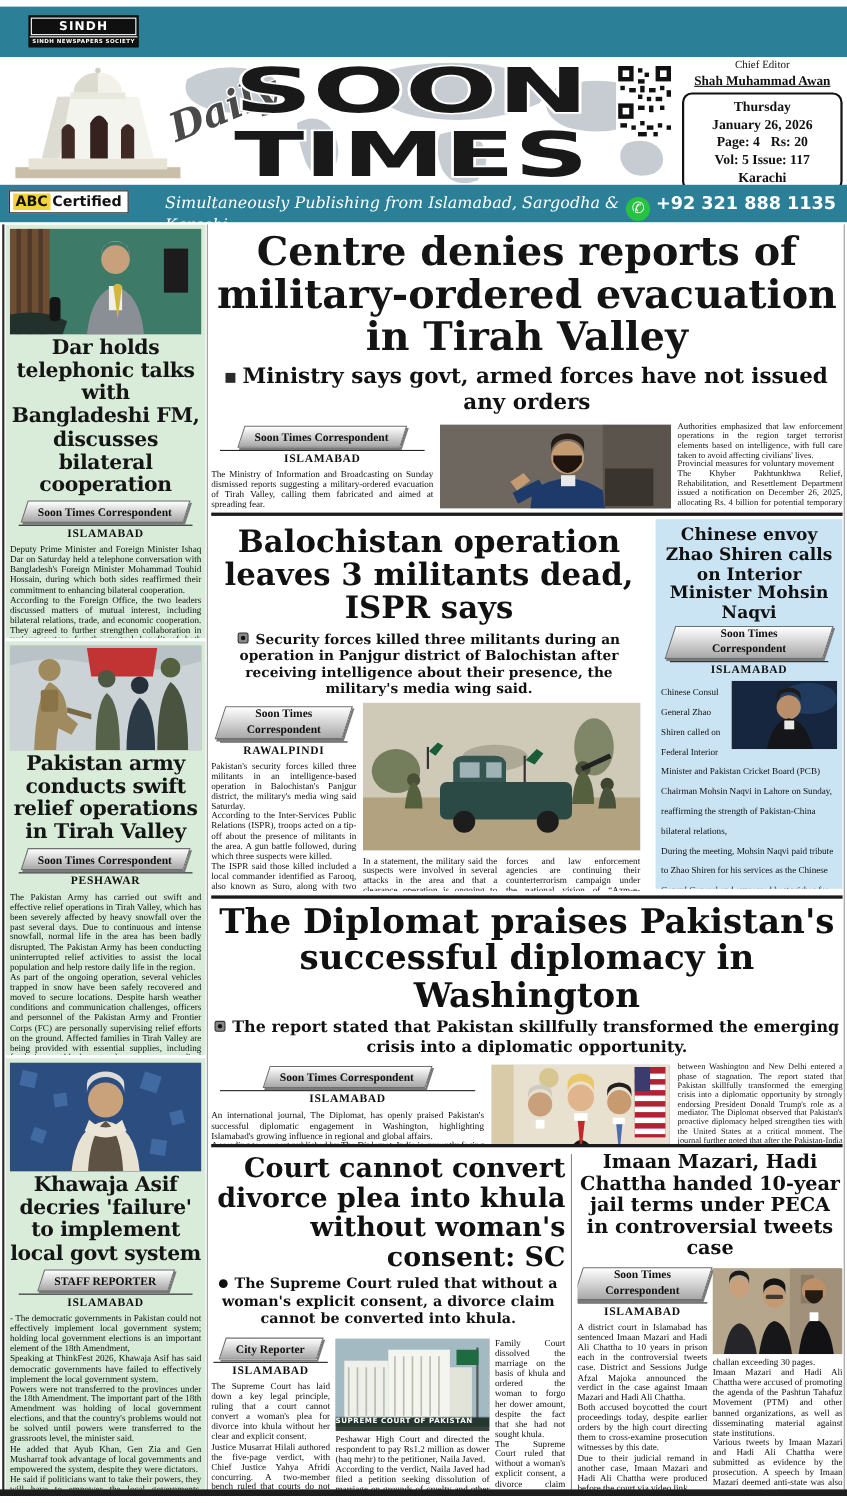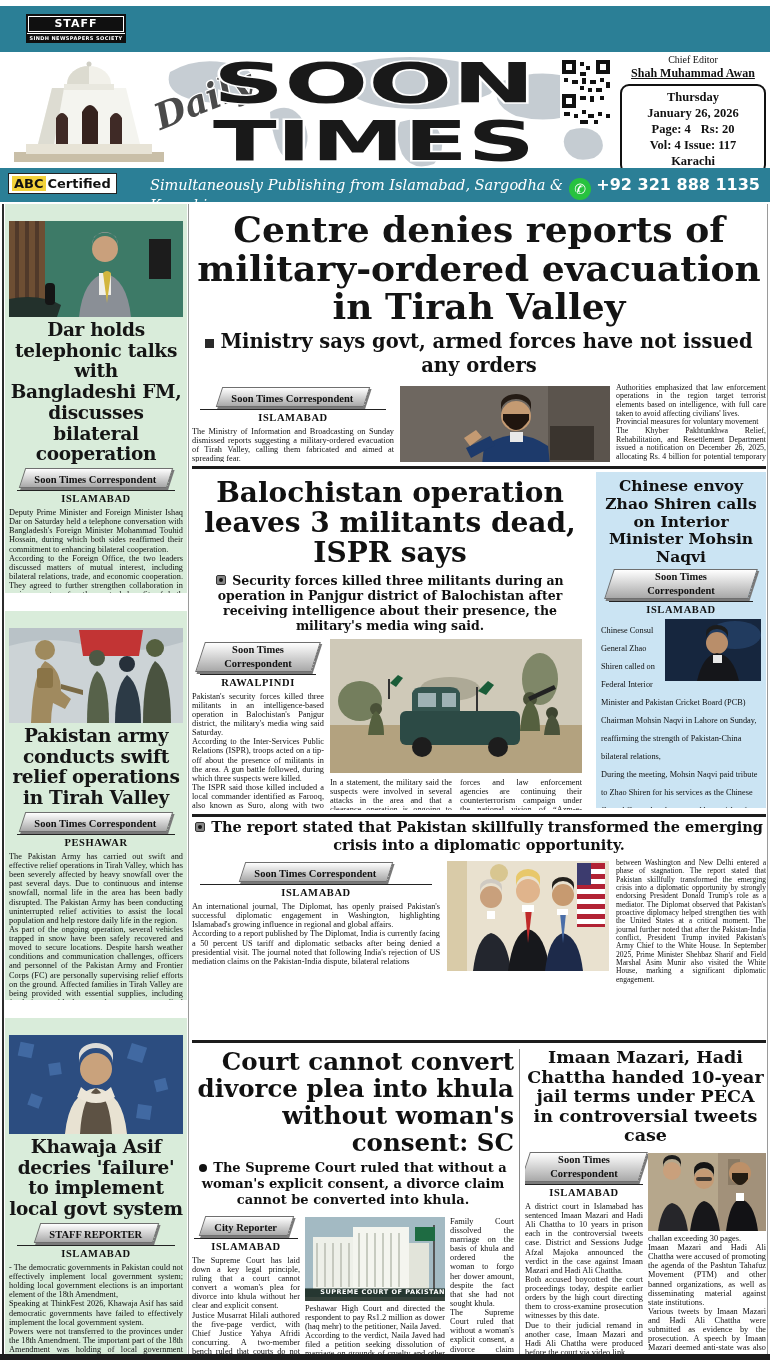--- a/index.html
+++ b/index.html
@@ -37,21 +37,21 @@
   .wa{display:inline-block;width:22px;height:22px;border-radius:50%;background:#27c23f;color:#fff;
       text-align:center;font:bold 14px/22px "DejaVu Sans",sans-serif;vertical-align:-4px;margin-right:5px;}
   
   .content{position:absolute;top:204px;left:0;width:770px;height:1156px;}
   .vline-main{position:absolute;left:188px;top:0;bottom:0;width:1px;background:#9a9a9a;}
   .frame-l{position:absolute;left:2px;top:0;bottom:0;width:2px;background:#2c2c2c;}
   .frame-r{position:absolute;right:2px;top:0;bottom:0;width:1px;background:#9a9a9a;}
   .botbar{position:absolute;left:0;right:0;bottom:0;height:6px;background:#1d1d1d;}
   
   .leftcol{position:absolute;left:5px;top:0;width:182px;height:1150px;overflow:hidden;}
-  .card{background:#d9ecda;padding:17px 4px 4px;margin-bottom:18px;overflow:hidden;}
+  .card{background:#d9ecda;padding:4px 4px 4px;margin-bottom:3px;overflow:hidden;}
   .card .photo{margin:0 auto 3px;}
   .h-left{font:bold 18.5px/1.12 "DejaVu Serif",serif;text-align:center;color:#151515;letter-spacing:-.3px;margin:2px 0;}
   
   .ribbon-row{text-align:center;border-bottom:1.5px solid #222;padding-bottom:2px;margin:3px 8px 1px;}
   .ribbon{display:inline-block;background:linear-gradient(180deg,#ffffff,#a8a8a8);border:1px solid #6f6f6f;
           padding:0 12px;transform:skewX(-18deg);box-shadow:2px 2px 0 #7a7a7a;}
   .ribbon span{display:inline-block;transform:skewX(18deg);font:bold 10.5px/14px "Liberation Serif",serif;}
   .dateline{text-align:center;font:bold 10.5px/13px "Liberation Serif",serif;letter-spacing:.6px;margin:1px 0 3px;}
   .body{font:8.3px/1.1 "Liberation Serif",serif;text-align:justify;white-space:pre-line;color:#101010;}
   .photo{position:relative;overflow:hidden;background:#999;}
@@ -101,29 +101,29 @@
   .court .cols{display:flex;gap:5px;}
   .court .c1{width:108px;}
   .court .c2{width:140px;}
   .court .c3{width:64px;}
   .vlineD{position:absolute;left:327px;top:6px;bottom:4px;width:1px;background:#8a8a8a;}
   .mazari{position:absolute;left:333px;top:2px;width:241px;height:314px;overflow:hidden;}
   .mazari .hl{font:bold 17.5px/1.12 "DejaVu Serif",serif;text-align:center;margin:3px 0 3px;}
   .mazari .cols{display:flex;gap:5px;}
   .mazari .c1{width:118px;}
   .mazari .c2{width:118px;}
-  .sc-label{position:absolute;left:0;right:0;bottom:4px;text-align:right;color:#fff;
+  .sc-label{position:absolute;left:0;right:0;bottom:4px;text-align:left;color:#fff;
             font:bold 6.5px/9px "DejaVu Sans",sans-serif;background:rgba(25,45,40,.55);letter-spacing:.5px;}
 </style>
 </head>
 <body>
 
 <div class="topbar">
   <div class="member">
-    <span class="m1">STAFF</span>
+    <span class="m1">SINDH</span>
     <span class="m2">SINDH NEWSPAPERS SOCIETY</span>
   </div>
 </div>
 
 <div class="masthead">
   <svg class="mapblobs" viewBox="0 0 470 116" preserveAspectRatio="none">
     <g fill="#bcc4cb" opacity="0.85">
       <path d="M20 20 q30 -18 70 -6 q20 8 8 24 q-25 18 -55 10 q-30 -8 -23 -28z"></path>
       <path d="M120 60 q18 -10 30 4 q14 20 2 40 q-16 10 -24 -8 q-8 -22 -8 -36z"></path>
       <path d="M200 12 q60 -14 120 0 q40 10 20 30 q-50 22 -110 12 q-50 -10 -30 -42z"></path>
@@ -186,21 +186,21 @@
   </svg>
   <div class="mast-right">
     <div class="ce-label">Chief Editor</div>
     <div class="ce-name">Shah Muhammad Awan</div>
     <div class="infobox">
       <div>Thursday</div>
       <div>January 26, 2026</div>
       <div class="pgrs">
         <span>Page: 4</span><span>Rs: 20</span>
       </div>
-      <div>Vol: 4  Issue: 117</div>
+      <div>Vol: 5  Issue: 117</div>
       <div>Karachi</div>
     </div>
     <div class="webpill">www.soontimes.pk</div>
   </div>
 </div>
 
 <div class="bar2">
   <div class="abcbox">
     <span class="abc">ABC</span><span class="cert">Certified</span>
   </div>
@@ -406,20 +406,21 @@
             </svg>
           </div>
           <span class="body">Chinese Consul General Zhao Shiren called on Federal Interior Minister and Pakistan Cricket Board (PCB) Chairman Mohsin Naqvi in Lahore on Sunday, reaffirming the strength of Pakistan-China bilateral relations,
 During the meeting, Mohsin Naqvi paid tribute to Zhao Shiren for his services as the Chinese Consul General and expressed best wishes for him, appreciating his role in further strengthening ties between the two countries.
 The Chinese Consul General praised Mohsin Naqvi's efficiency and leadership, saying that everyone recognizes his remarkable speed and effectiveness. He said Naqvi had played a valuable role in enhancing Pakistan-China relations, both during his tenure as Punjab chief minister and now as the federal interior minister.</span>
         </div>
       </div>
     </div>
 
     <div class="artC">
+      <div class="hl">The Diplomat praises Pakistan's successful diplomacy in Washington</div>
       <div class="sub"><span class="bullet-tg"></span><span>The report stated that Pakistan skillfully transformed the emerging crisis into a diplomatic opportunity.</span></div>
       <div class="cols">
         <div class="c1">
           <div class="ribbon-row"><div class="ribbon"><span>Soon Times Correspondent</span></div></div>
           <div class="dateline">ISLAMABAD</div>
           <div class="body">An international journal, The Diplomat, has openly praised Pakistan's successful diplomatic engagement in Washington, highlighting Islamabad's growing influence in regional and global affairs.
 According to a report published by The Diplomat, India is currently facing a 50 percent US tariff and diplomatic setbacks after being denied a presidential visit. The journal noted that following India's rejection of US mediation claims on the Pakistan-India dispute, bilateral relations</div>
         </div>
         <div class="photo" style="width:162px;height:110px;margin-top:2px;">
           <svg viewBox="0 0 162 110" preserveAspectRatio="none">

